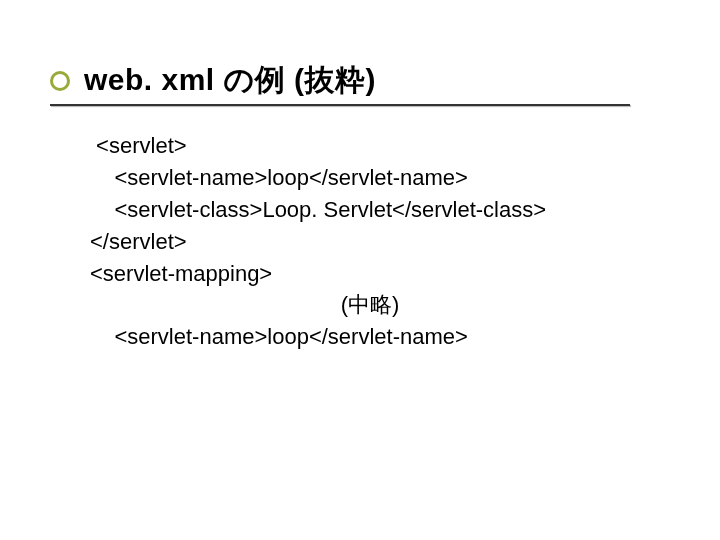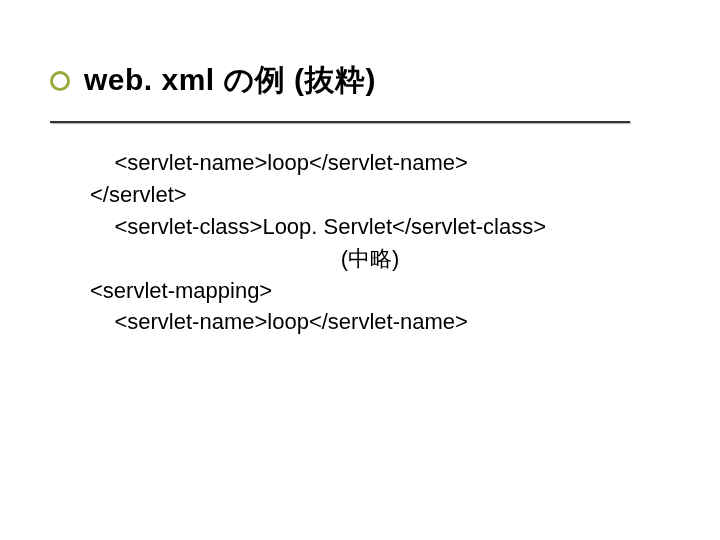--- a/index.html
+++ b/index.html
@@ -14,21 +14,21 @@
   }
   .slide {
     padding: 60px 50px 40px 70px;
     box-sizing: border-box;
     width: 100%;
     height: 100%;
   }
   .title-row {
     display: flex;
     align-items: center;
-    margin-bottom: 20px;
+    margin-bottom: 3px;
     margin-left: -20px;
   }
   .bullet {
     width: 14px;
     height: 14px;
     border-radius: 50%;
     border: 3px solid #9aaa3a;
     margin-right: 14px;
     flex-shrink: 0;
   }
@@ -66,20 +66,21 @@
 <body>
 
 <div class="slide">
   <div class="title-row">
     <div class="bullet"></div>
     <div class="title">web. xml の例 (抜粋)</div>
   </div>
   <div class="title-underline"></div>
 
   <div class="code-block">
+    <div class="code-line"> &lt;servlet&gt;</div>
     <div class="code-line">    &lt;servlet-name&gt;loop&lt;/servlet-name&gt;</div>
+    <div class="code-line">    &lt;servlet-class&gt;Loop. Servlet&lt;/servlet-class&gt;</div>
     <div class="code-line">&lt;/servlet&gt;</div>
-    <div class="code-line">    &lt;servlet-class&gt;Loop. Servlet&lt;/servlet-class&gt;</div>
+    <div class="code-line">&lt;servlet-mapping&gt;</div>
     <div class="code-line omit">(中略)</div>
-    <div class="code-line">&lt;servlet-mapping&gt;</div>
     <div class="code-line">    &lt;servlet-name&gt;loop&lt;/servlet-name&gt;</div>
   </div>
 </div>
 
 </body></html>

